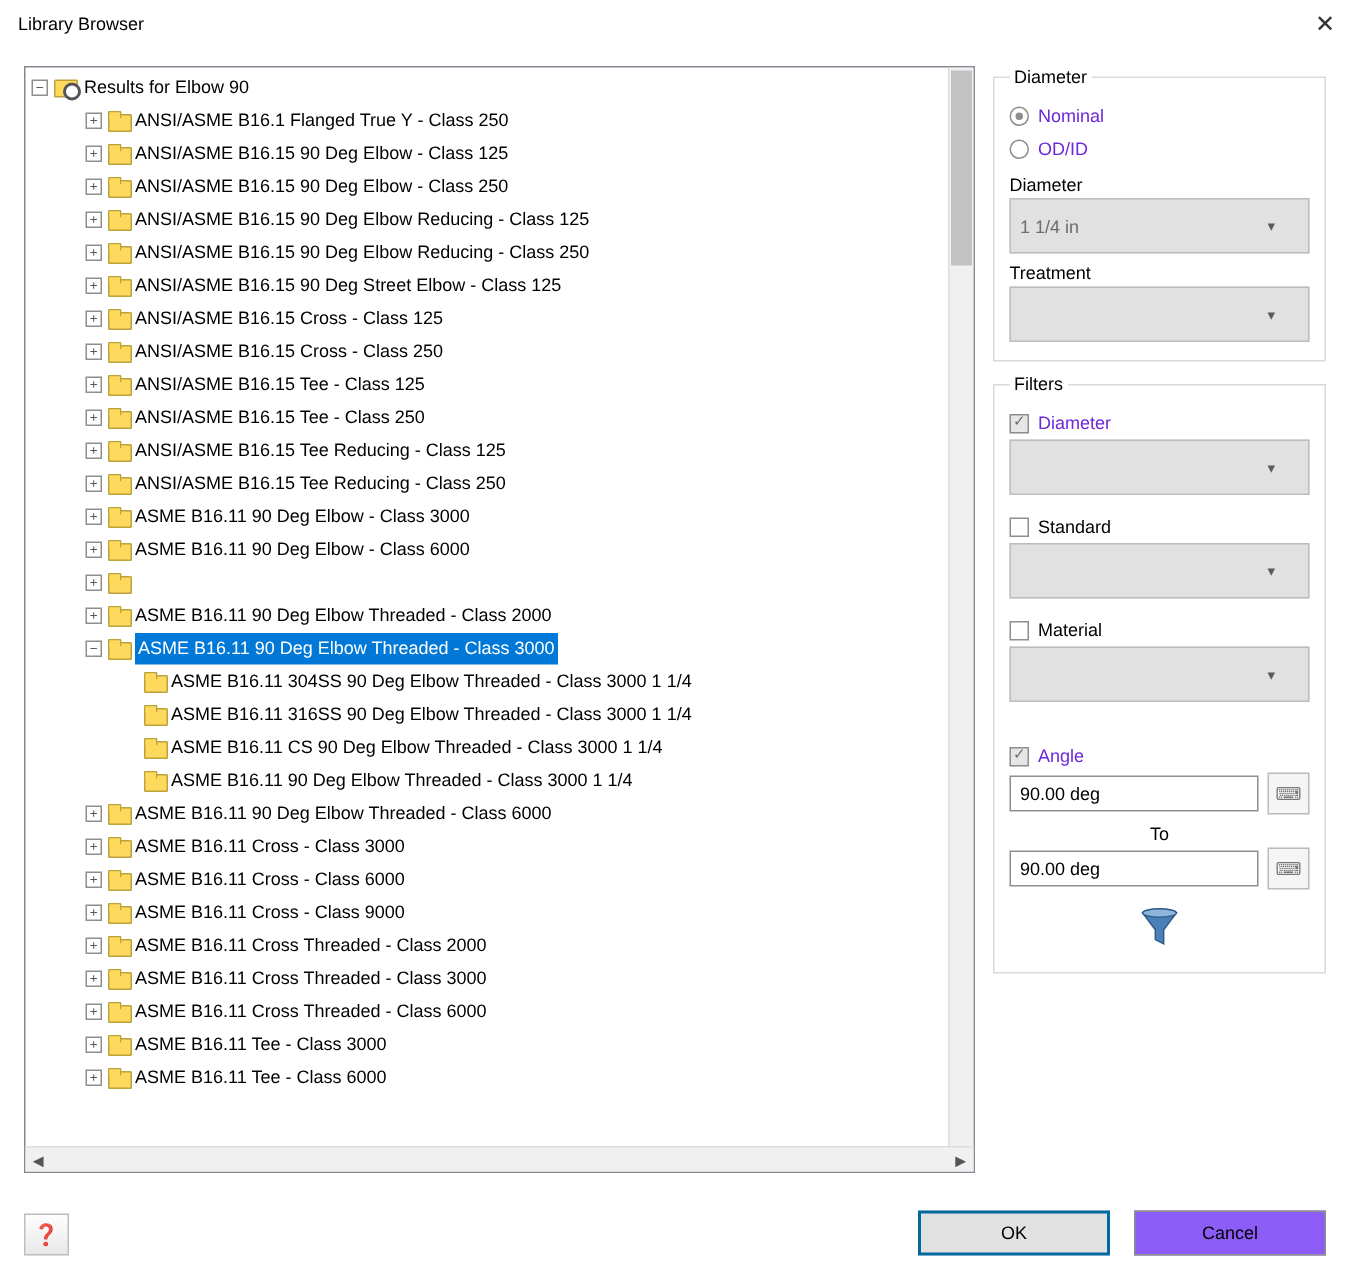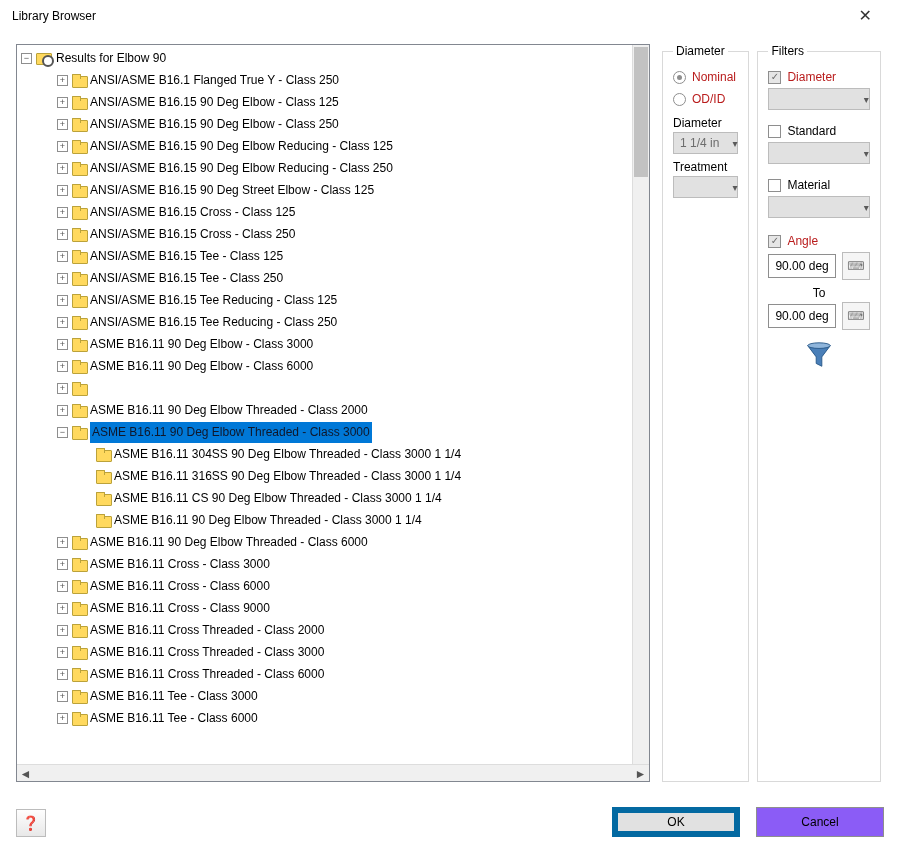--- a/index.html
+++ b/index.html
@@ -12,21 +12,21 @@
     width: 900px;
     height: 845px;
     overflow: hidden;
     position: relative;
   }
   .titlebar {
     height: 32px;
     display: flex;
     align-items: center;
     justify-content: space-between;
-    padding: 0 28px 0 12px;
+    padding: 0 10px 0 12px;
     background: #fff;
     border-bottom: 1px solid #fff;
   }
   .titlebar .close {
     font-size: 16px;
     color: #333;
     cursor: default;
   }
   .content {
     display: flex;
@@ -112,21 +112,21 @@
     position:absolute;
     right:-2px; bottom:-2px;
     width:8px; height:8px;
     border:2px solid #555;
     border-radius:50%;
     background:#fff;
   }
   .label { cursor:default; }
   .label.sel{
     background:#0078d7;
-    color:#0f172a;
+    color:#ffffff;
     padding:0 2px;
   }
   .ind2{ padding-left:36px;}
   .ind3{ padding-left:60px;}
   
   .vsb{
     position:absolute; right:0; top:0; bottom:0;
     width:17px;
     background:#f0f0f0;
     border-left:1px solid #ddd;
@@ -146,20 +146,21 @@
     position:absolute; top:0; width:17px; height:17px;
     display:flex; align-items:center; justify-content:center;
     color:#555;
   }
   .hsb .arrow.l{ left:0;}
   .hsb .arrow.r{ right:0;}
   
   .panel{
     width:222px;
     display:flex;
+    flex-direction:column;
     gap:8px;
   }
   fieldset{
     border:1px solid #d9d9d9;
     padding:8px 10px 12px 10px;
     margin:0;
   }
   legend{
     font-size:12px;
     color:#000;
@@ -193,34 +194,34 @@
   .check.checked.disabled{
     background:#e6e6e6;
   }
   .check.checked::after{
     content:"✓";
     font-size:10px;
     color:#6d6d6d;
     line-height:1;
   }
   .lbl{ color:#000;}
-  .lbl.disabled{ color:#b91c1c;}
+  .lbl.disabled{ color:#6d28d9;}
   .sect-label{
     color:#000;
     margin-top:6px;
     margin-bottom:2px;
   }
   .combo{
-    height:22px;
+    height:37px;
     border:1px solid #bcbcbc;
     background:#e1e1e1;
     display:flex;
     align-items:center;
     justify-content:space-between;
-    padding:0 0 0 6px;
+    padding:0 22px 0 6px;
     color:#6d6d6d;
     gap:13px;
   }
   .combo .chev{
     font-size:10px;
     color:#5a5a5a;
   }
   .textbox{
     height:24px;
     border:1px solid #8e8e8e;
@@ -276,21 +277,21 @@
     display:flex; align-items:center; justify-content:center;
   }
   .btn{
     width:128px; height:30px;
     border:1px solid #8e8e8e;
     background:#8b5cf6;
     display:flex; align-items:center; justify-content:center;
     cursor:default;
   }
   .btn.primary{
-    border:6px solid #0369a1;
+    border:2px solid #0369a1;
     background:#e1e1e1;
   }
 </style>
 </head>
 <body>
 
 <div class="titlebar">
   <span>Library Browser</span>
   <span class="close">✕</span>
 </div>
@@ -511,21 +512,21 @@
 
       <div class="check-row" style="margin-top:10px">
         <span class="check"></span>
         <span class="lbl">Material</span>
       </div>
       <div class="combo">
         <span></span>
         <span class="chev">▾</span>
       </div>
 
-      <div class="check-row" style="margin-top:12px">
+      <div class="check-row" style="margin-top:25px">
         <span class="check checked disabled"></span>
         <span class="lbl disabled">Angle</span>
       </div>
       <div class="angle-row">
         <div class="textbox">
           <span>90.00 deg</span>
         </div>
         <div class="iconbtn">
           <span>⌨</span>
         </div>

